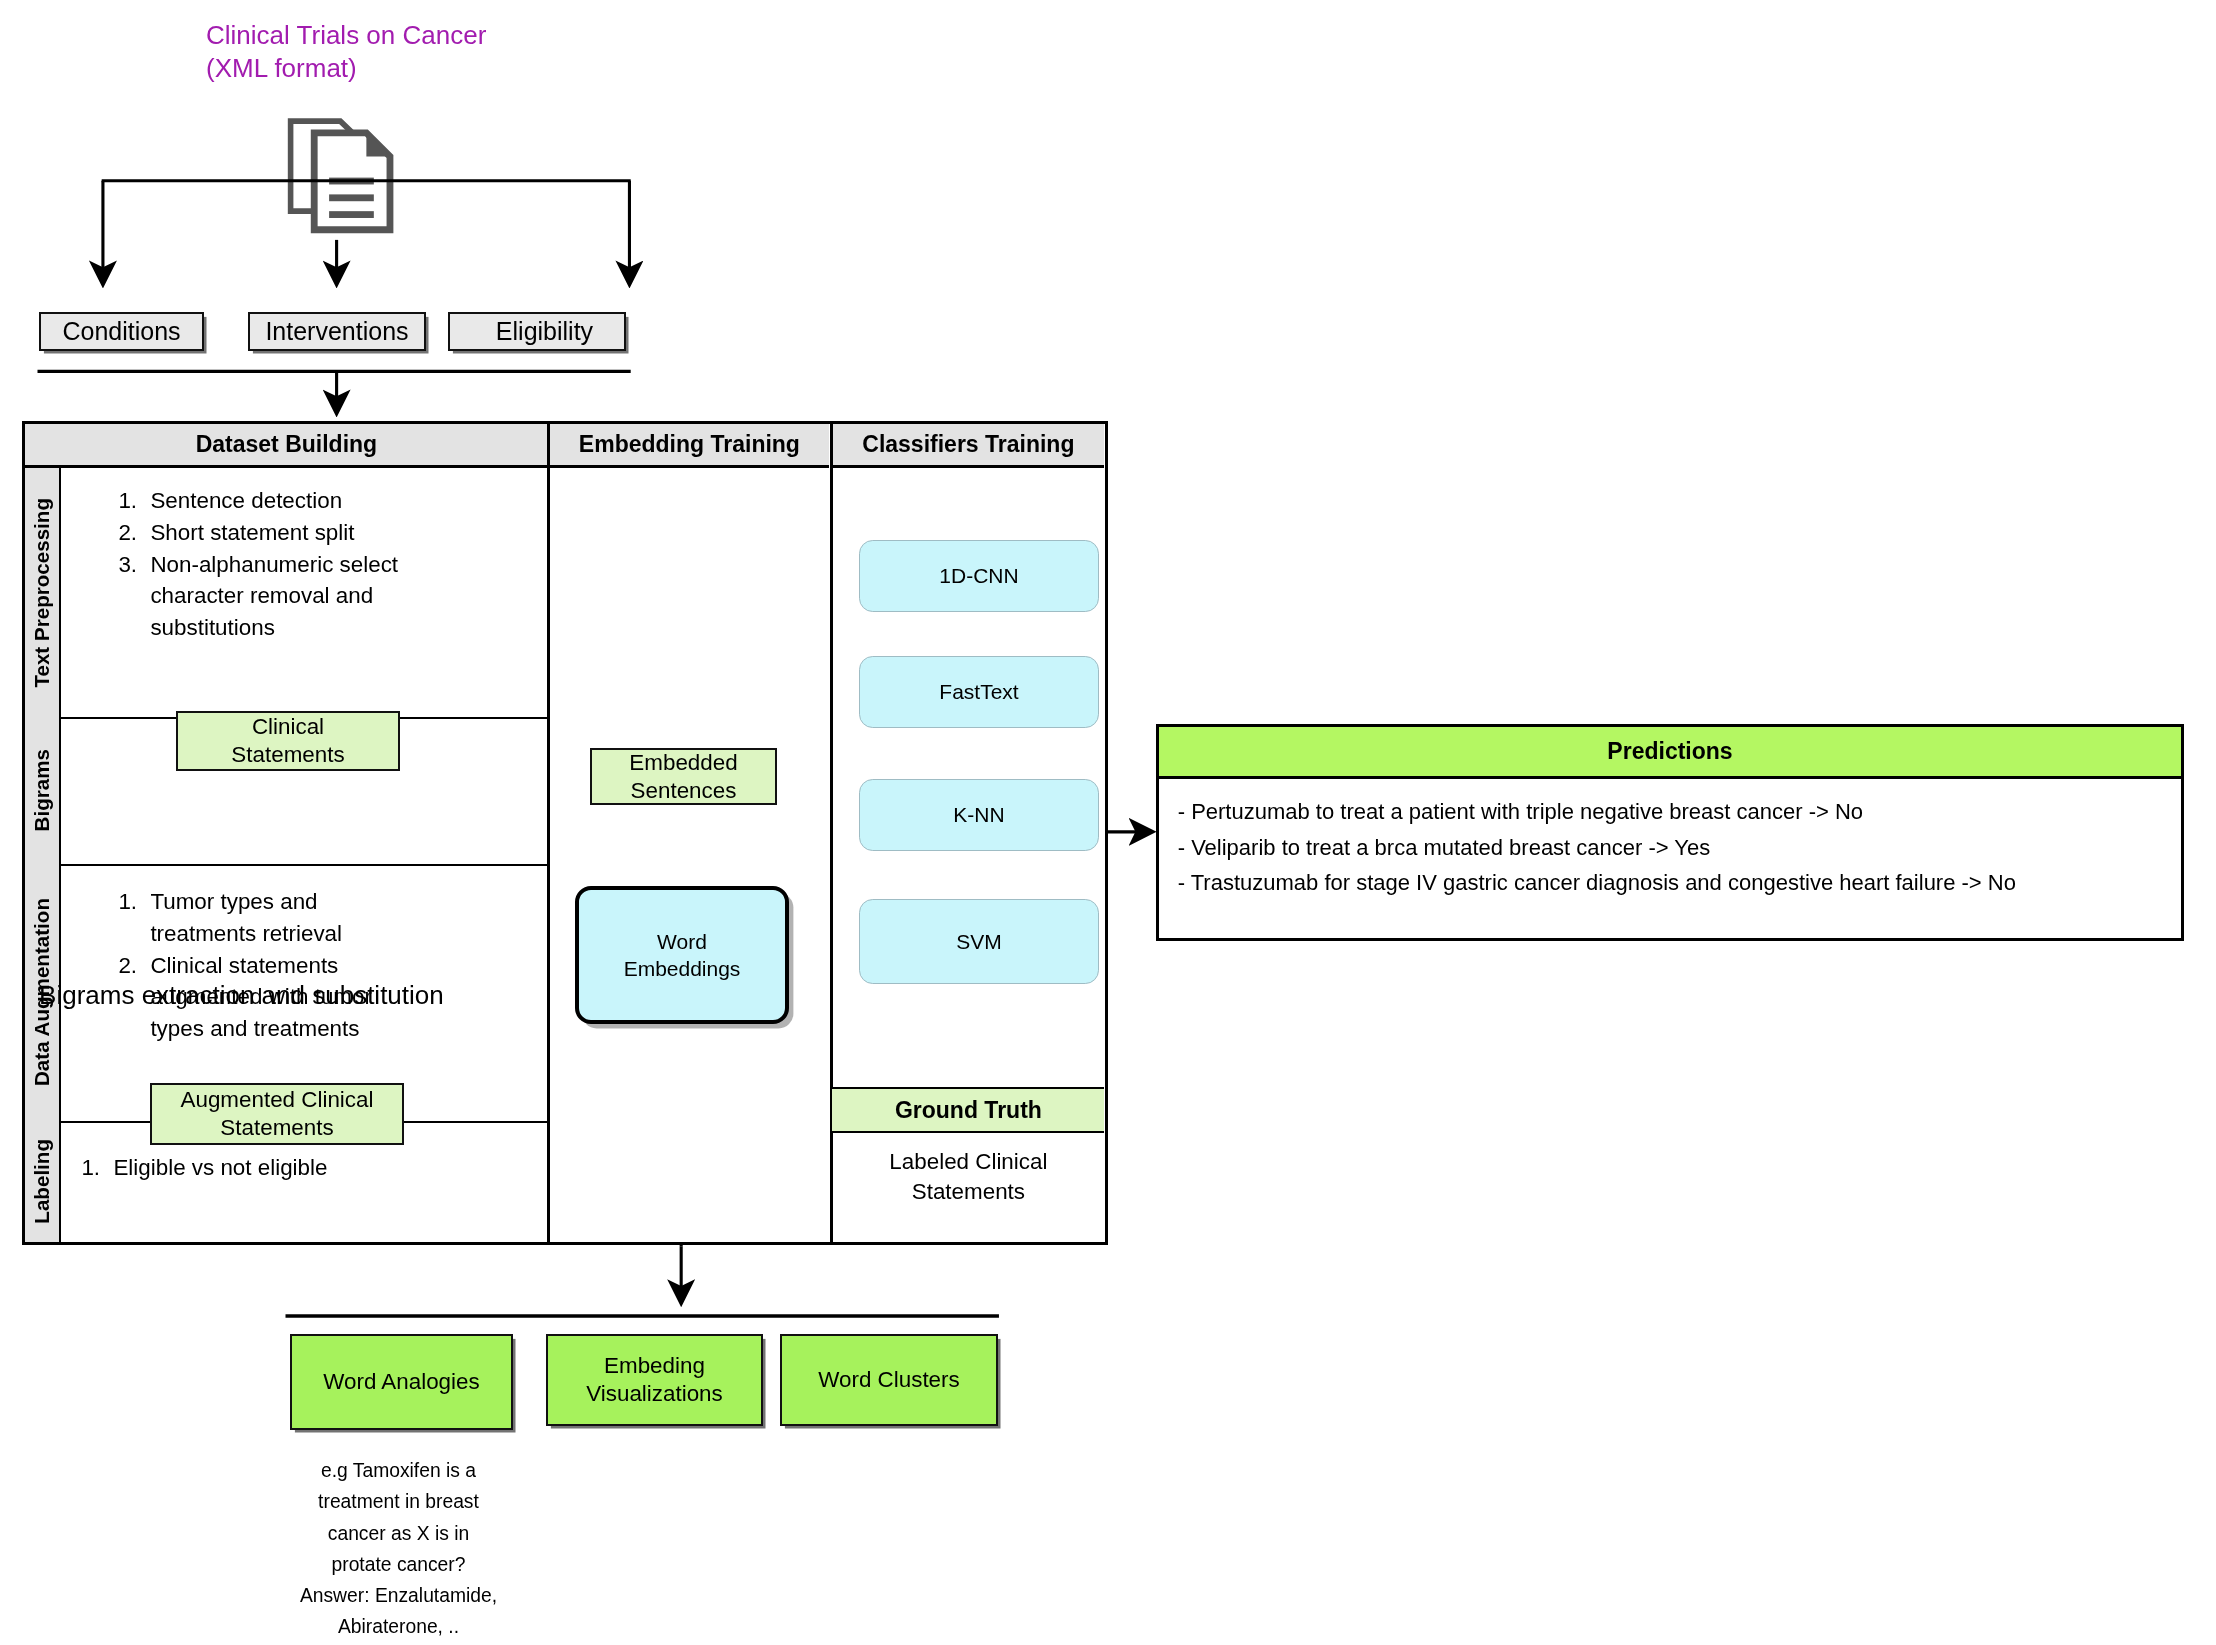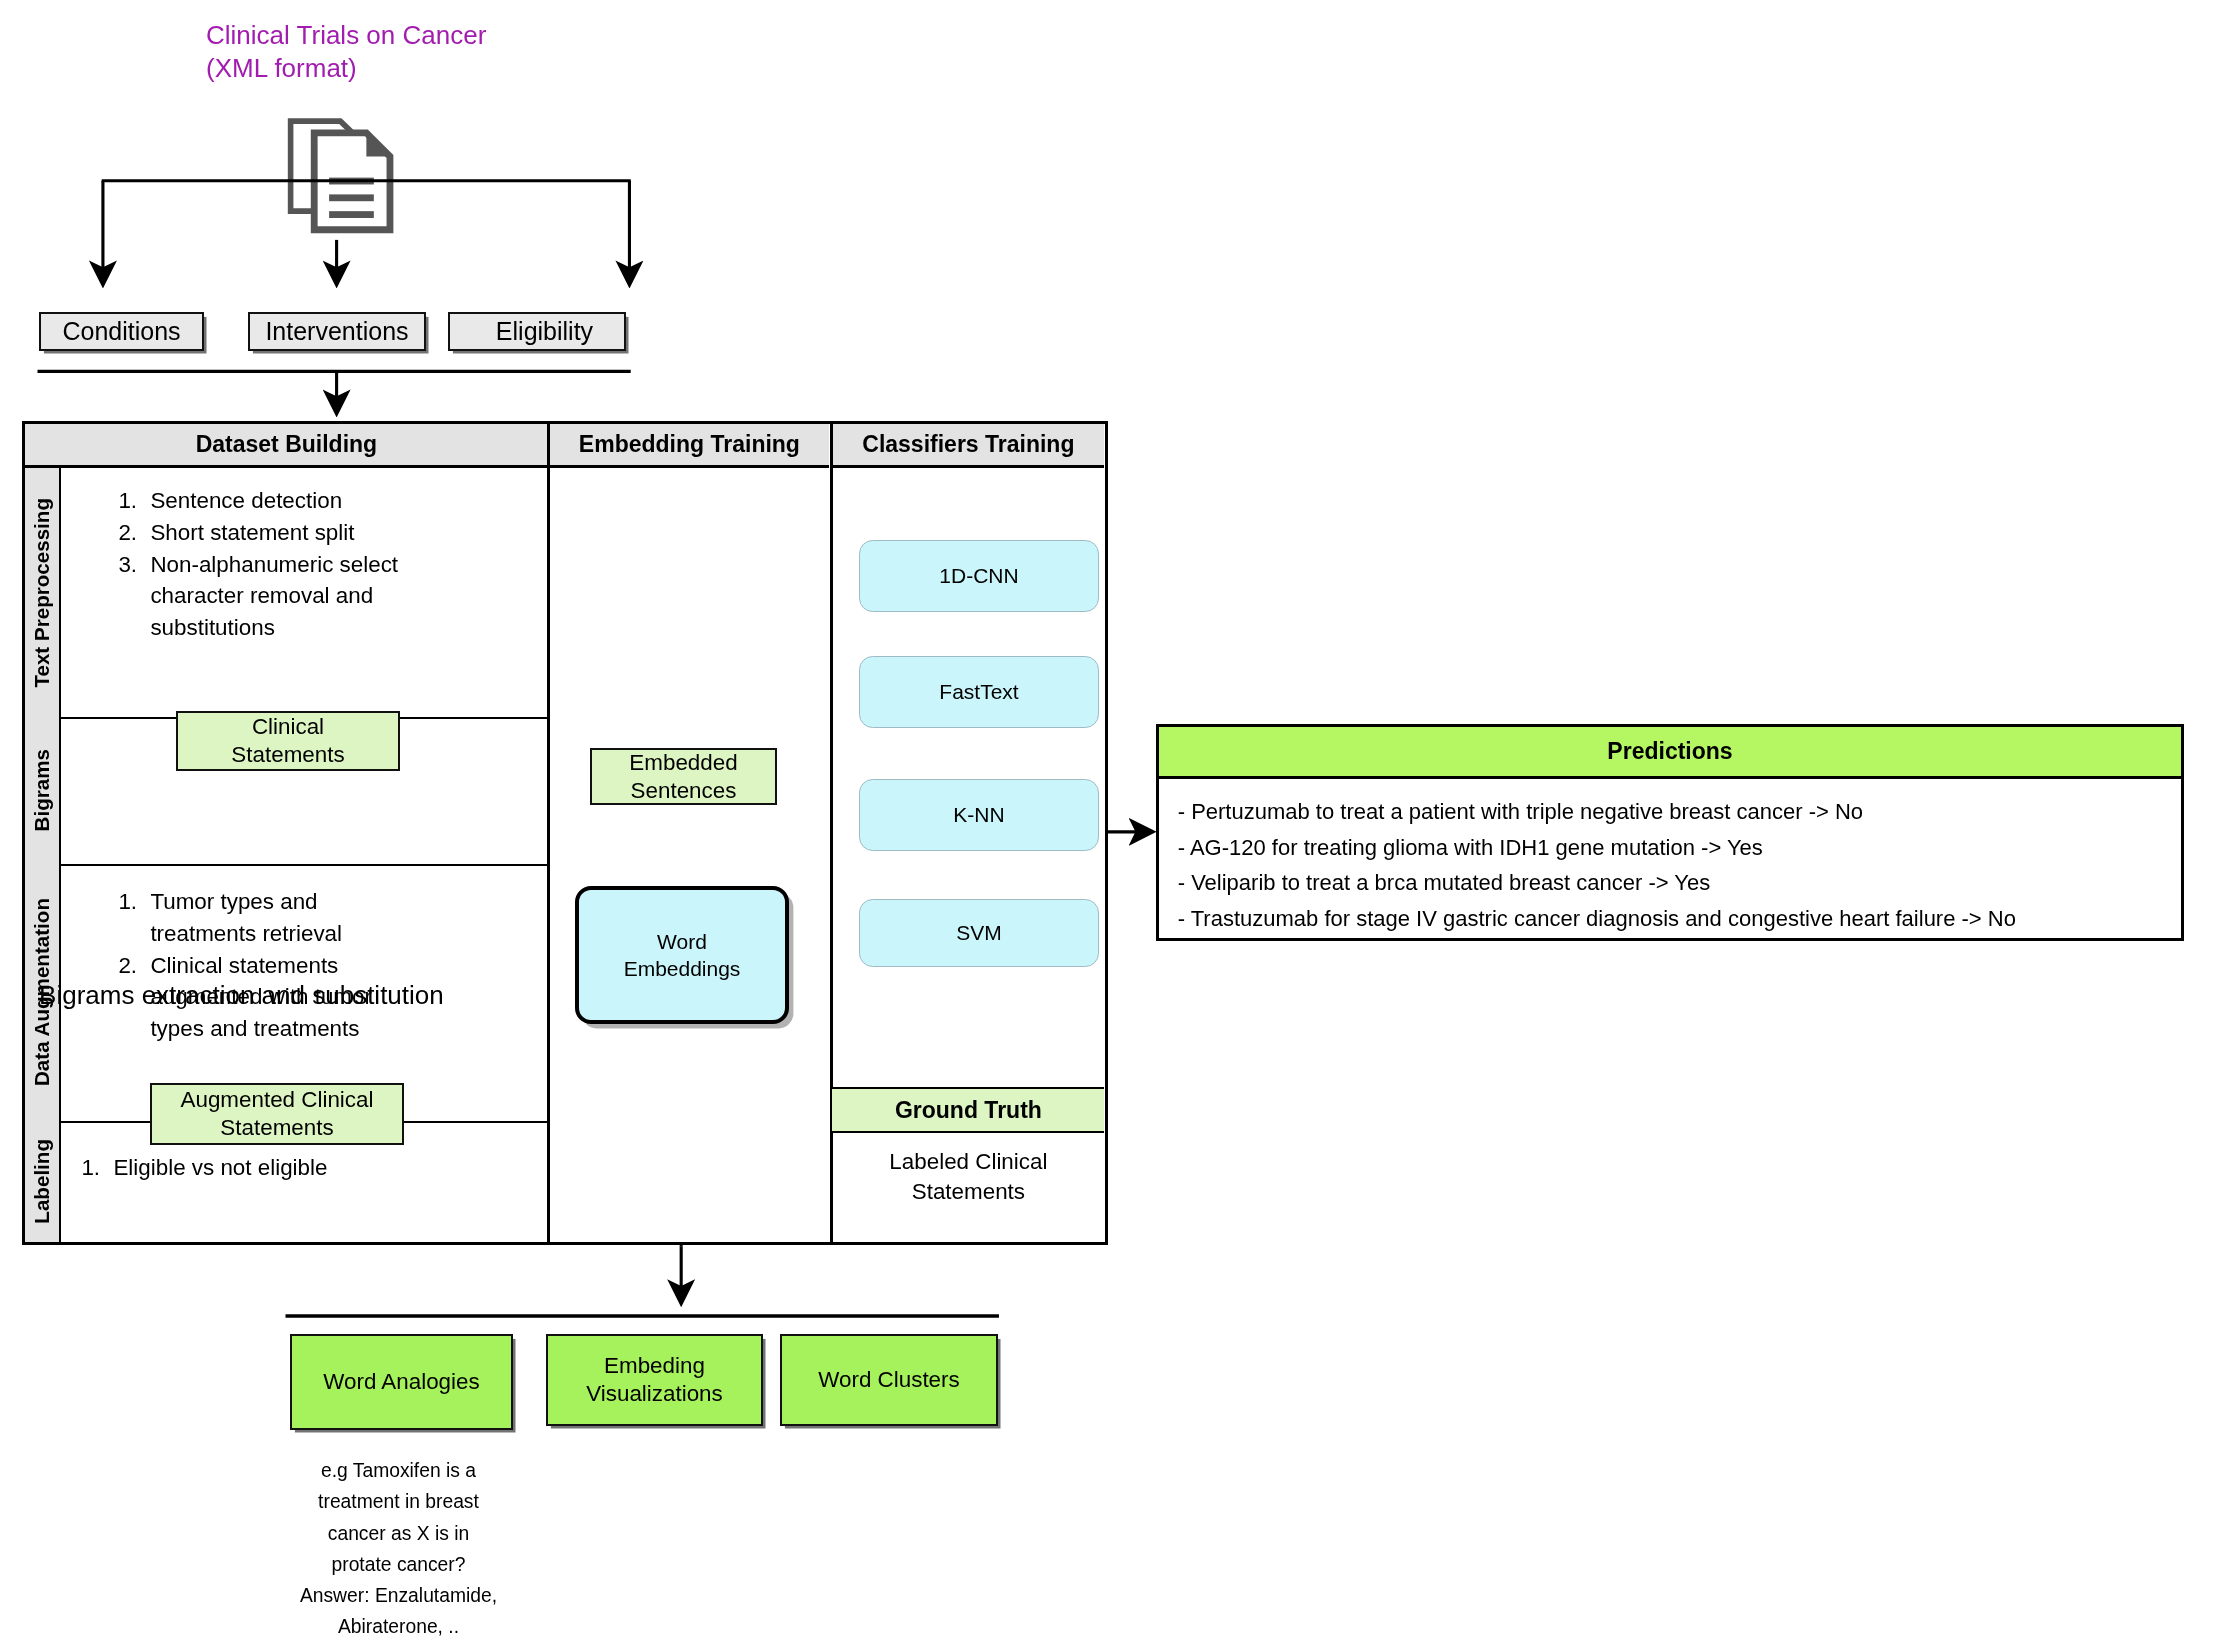--- a/index.html
+++ b/index.html
@@ -342,27 +342,26 @@
 
   <div class="greenbox" style="left:590px; top:748px; width:187px; height:57px;">Embedded
 Sentences</div>
 
   <div class="bluebox" id="word-embeddings" style="left:575px; top:886px; width:214px; height:138px;">Word
 Embeddings</div>
 
   <div class="bluebox" style="left:859px; top:540px; width:240px; height:72px;">1D-CNN</div>
   <div class="bluebox" style="left:859px; top:656px; width:240px; height:72px;">FastText</div>
   <div class="bluebox" style="left:859px; top:779px; width:240px; height:72px;">K-NN</div>
-  <div class="bluebox" style="left:859px; top:899px; width:240px; height:68px;">SVM</div>
+  <div class="bluebox" style="left:859px; top:899px; width:240px; height:85px;">SVM</div>
 
   <div id="predictions" class="abs">
     <div id="pred-header">Predictions</div>
     <div id="pred-list">
       <div>- Pertuzumab to treat a patient with triple negative breast cancer -&gt; No</div>
-      <div>- AG-120 for treating  glioma with IDH1 gene mutation -&gt; Yes</div>
       <div>- Veliparib to treat a brca mutated breast cancer -&gt; Yes</div>
       <div>- Trastuzumab for stage IV gastric cancer diagnosis and congestive heart failure -&gt; No</div>
     </div>
   </div>
 
   <div class="outbox" style="left:290px; top:1334px; width:223px; height:96px;">Word Analogies</div>
   <div class="outbox" style="left:546px; top:1334px; width:217px; height:92px;">Embeding
 Visualizations</div>
   <div class="outbox" style="left:780px; top:1334px; width:218px; height:92px;">Word Clusters</div>
 

